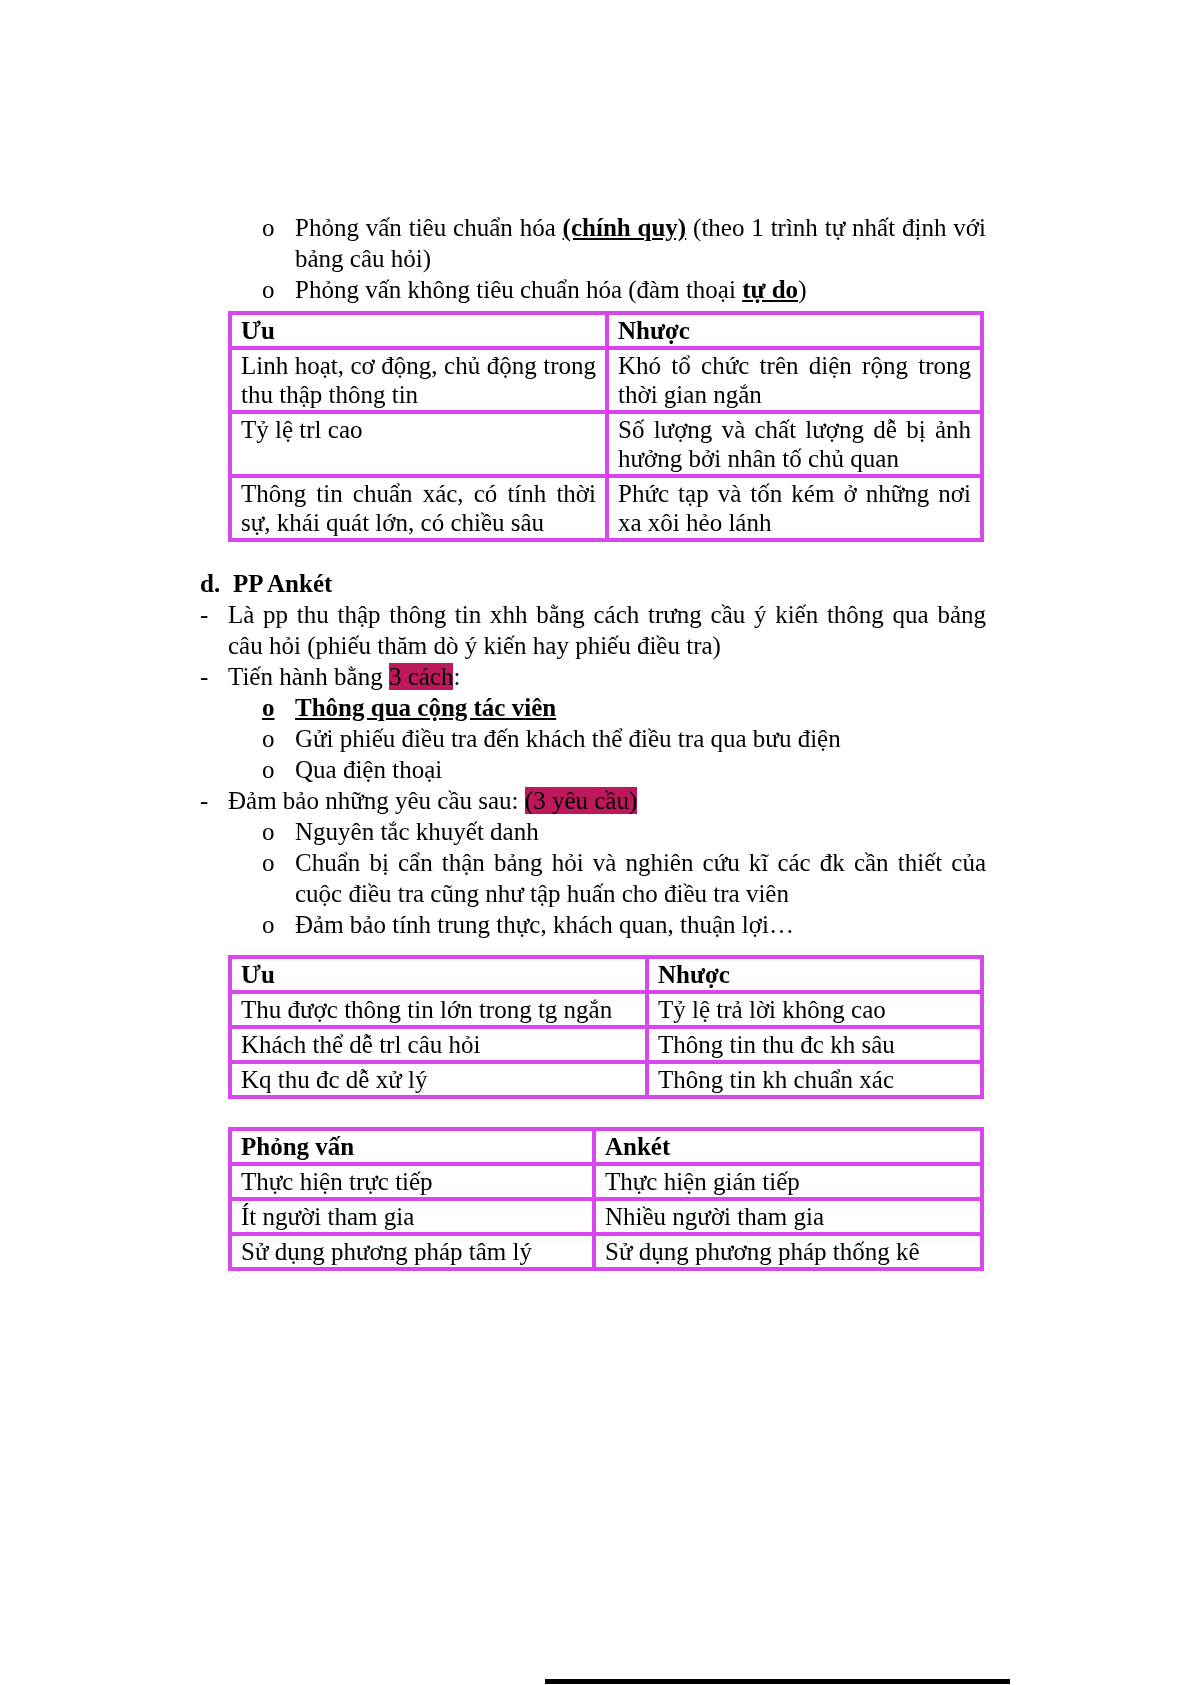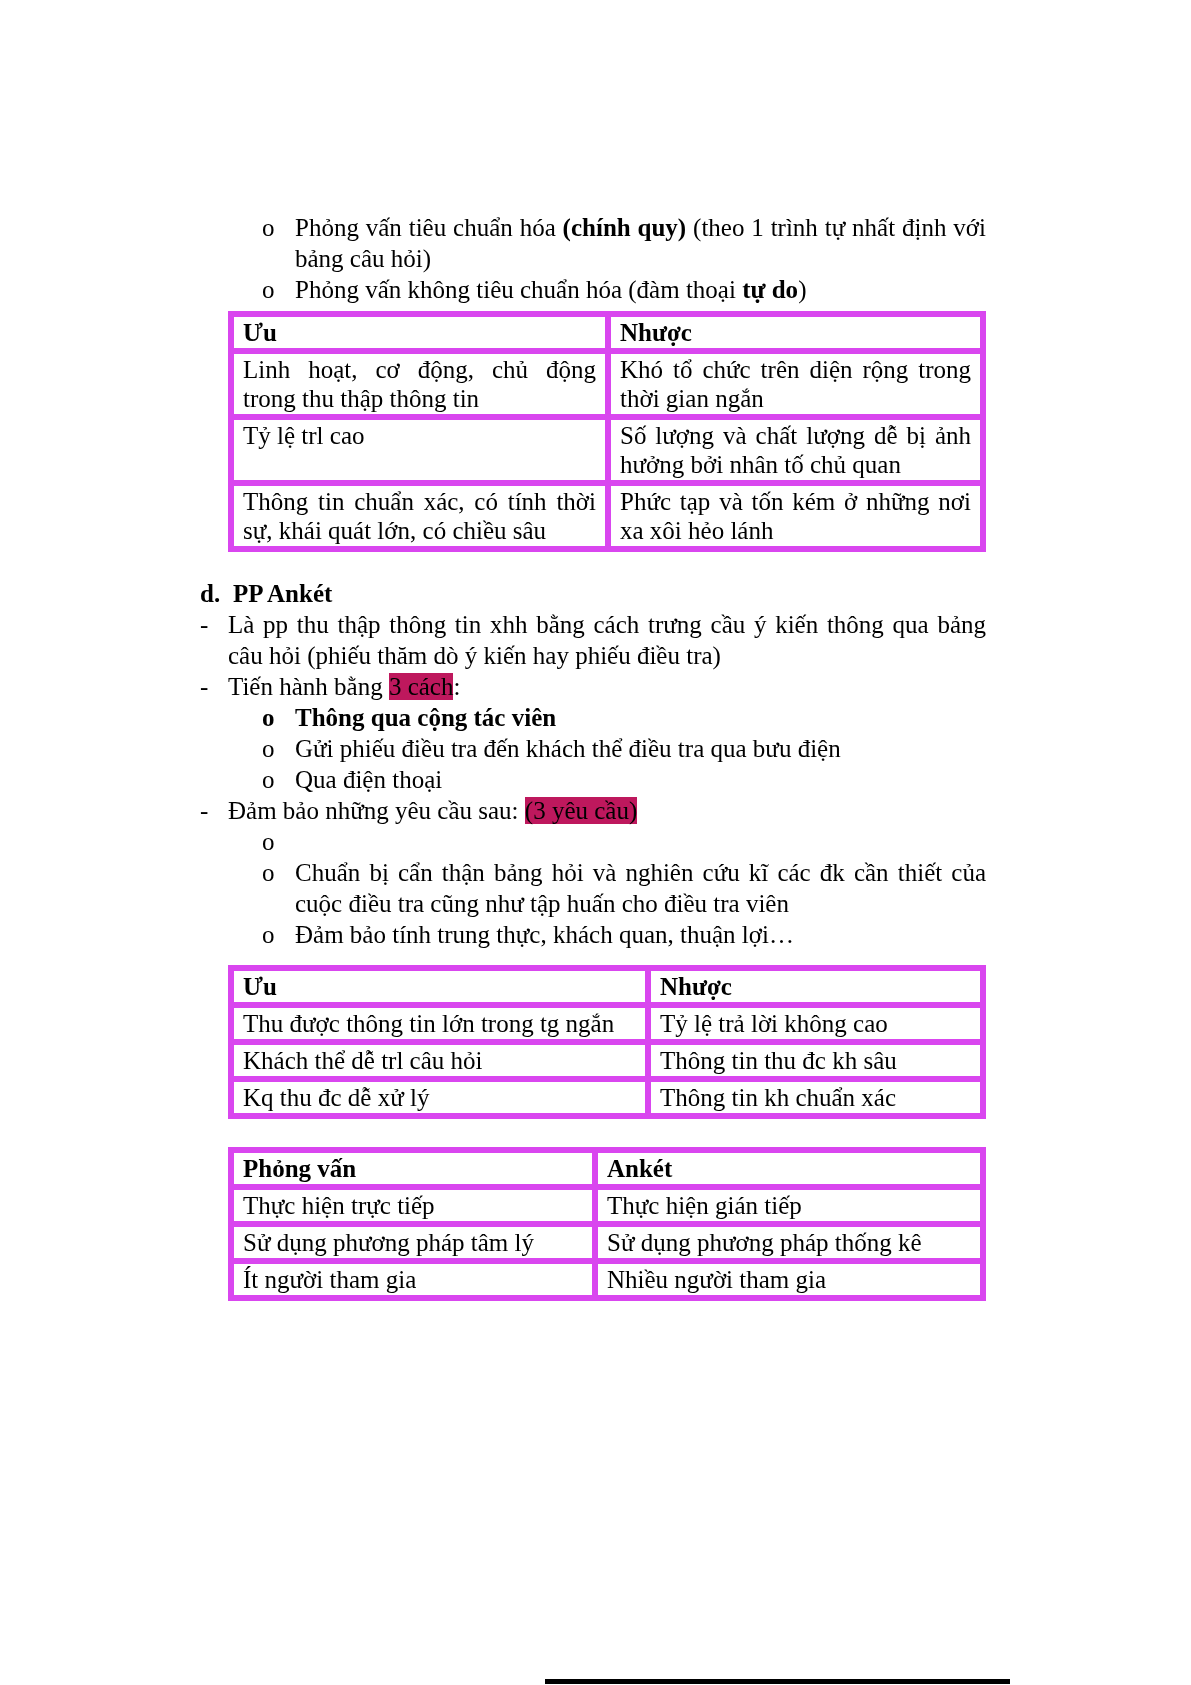--- a/index.html
+++ b/index.html
@@ -20,32 +20,32 @@
     position: absolute;
     left: 200px;
     top: 212px;
     width: 786px;
   }
   .row { display: flex; align-items: flex-start; }
   .marker-dash { flex: 0 0 28px; }
   .marker-o { flex: 0 0 33px; margin-left: 62px; }
   .marker-d { flex: 0 0 33px; }
   .itext { flex: 1 1 auto; text-align: justify; }
-  .bold { font-weight: bold; }
+  .bold { font-weight: bold; text-decoration: underline; }
   .hl { background: #be185d; }
   .heading { margin-top: 26px; font-weight: bold; }
   table.doc-table {
     border-collapse: collapse;
     table-layout: fixed;
     width: 752px;
     margin-left: 28px;
     line-height: 29px;
   }
   table.doc-table th, table.doc-table td {
-    border: 6px solid #d946ef;
+    border: 4px solid #d946ef;
     padding: 1px 9px;
     vertical-align: top;
     text-align: justify;
   }
   table.doc-table th { text-align: left; font-weight: bold; }
   table.t1 { margin-top: 6px; }
   table.t2 { margin-top: 15px; }
   table.t3 { margin-top: 28px; }
   .bottom-artifact {
     position: absolute;
@@ -124,20 +124,21 @@
       <span class="itext">Qua điện thoại</span>
     </div>
 
     <div class="row">
       <span class="marker-dash">-</span>
       <span class="itext"><span>Đảm bảo những yêu cầu sau: </span><span class="hl">(3 yêu cầu)</span></span>
     </div>
 
     <div class="row">
       <span class="marker-o">o</span>
+      <span class="itext">Nguyên tắc khuyết danh</span>
     </div>
     <div class="row">
       <span class="marker-o">o</span>
       <span class="itext">Chuẩn bị cẩn thận bảng hỏi và nghiên cứu kĩ các đk cần thiết của cuộc điều tra cũng như tập huấn cho điều tra viên</span>
     </div>
     <div class="row">
       <span class="marker-o">o</span>
       <span class="itext">Đảm bảo tính trung thực, khách quan, thuận lợi…</span>
     </div>
 
@@ -174,26 +175,26 @@
       <tbody>
           <tr>
         <th>Phỏng vấn</th>
         <th>Ankét</th>
       </tr>
       <tr>
         <td>Thực hiện trực tiếp</td>
         <td>Thực hiện gián tiếp</td>
       </tr>
       <tr>
+        <td>Ít người tham gia</td>
+        <td>Nhiều người tham gia</td>
+      </tr>
+      <tr>
         <td>Sử dụng phương pháp tâm lý</td>
         <td>Sử dụng phương pháp thống kê</td>
       </tr>
-      <tr>
-        <td>Ít người tham gia</td>
-        <td>Nhiều người tham gia</td>
-      </tr>
     </tbody>
       </table>
 
   </div>
 
   <div class="bottom-artifact"></div>
 </div>
 
 </body></html>

